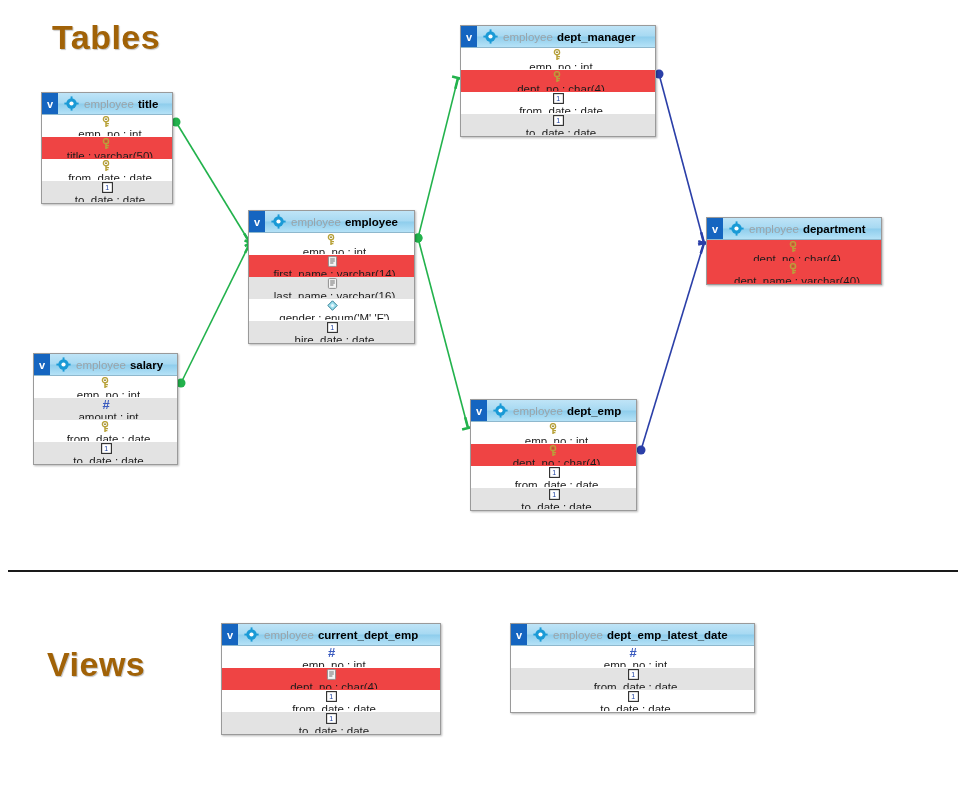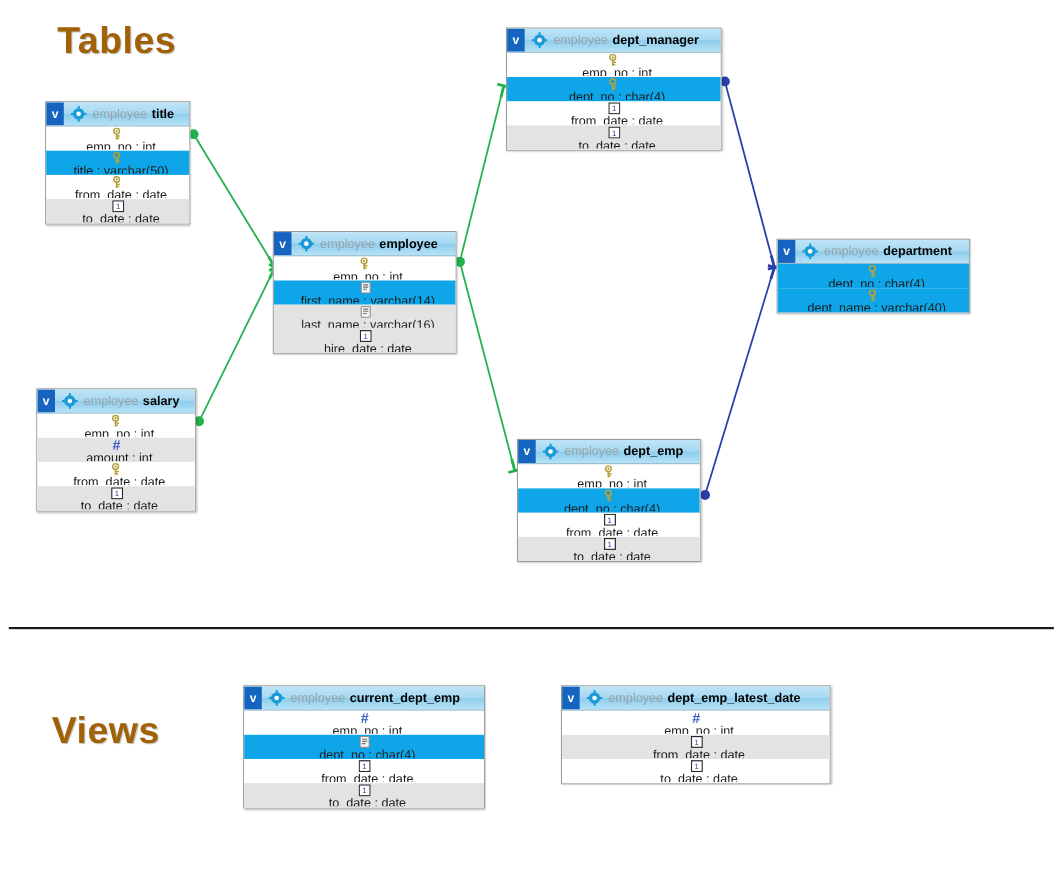--- a/index.html
+++ b/index.html
@@ -82,21 +82,21 @@
     height:22px;
     padding-left:6px;
     font-size:11.5px;
     color:#1b1b1b;
     white-space:nowrap;
     border-bottom:1px solid transparent;
     box-sizing:border-box;
     flex-direction:column;
   }
   .row.alt{background:#e3e3e3;}
-  .row.pk-hl{background:#0ea5e9;}
+  .row.pk-hl{background:#ef4444;}
   .row-ico{
     flex:0 0 auto;width:13px;height:13px;margin-right:5px;
     display:flex;align-items:center;justify-content:center;
   }
   .row-ico svg{display:block;}
   .row-txt{flex:1 1 auto;overflow:hidden;text-overflow:ellipsis;}
   .hash{
     color:#3b5bbf;font-weight:bold;font-size:13px;
     font-family:"Liberation Sans", sans-serif;line-height:1;
   }
@@ -296,20 +296,29 @@
         </div>
         <div class="row alt">
           <span class="row-ico">
             <svg width="11" height="11" viewBox="0 0 11 11">
               <rect x="1.4" y="0.6" width="8.2" height="9.8" rx="1" fill="#f4f4f4" stroke="#8e8e8e" stroke-width="1"></rect>
               <path d="M3.2 3 H7.8 M3.2 5 H7.8 M3.2 7 H6.4" stroke="#6e6e6e" stroke-width="1"></path>
             </svg>
           </span>
           <span class="row-txt">last_name : varchar(16)</span>
         </div>
+        <div class="row">
+          <span class="row-ico">
+            <svg width="11" height="11" viewBox="0 0 11 11">
+              <polygon points="5.5,0.8 10.2,5.5 5.5,10.2 0.8,5.5" fill="#9fe0ef" stroke="#2e7d92" stroke-width="1"></polygon>
+              <circle cx="5.5" cy="5.5" r="1.5" fill="#ffffff" opacity="0.75"></circle>
+            </svg>
+          </span>
+          <span class="row-txt">gender : enum('M','F')</span>
+        </div>
         <div class="row alt">
           <span class="row-ico">
             <svg width="11" height="11" viewBox="0 0 11 11">
               <rect x="0.6" y="0.6" width="9.8" height="9.8" fill="#ffffff" stroke="#2b2b2b" stroke-width="1.1"></rect>
               <text x="5.3" y="8.2" font-size="7" text-anchor="middle" fill="#1b3fa0" font-family="Liberation Sans, sans-serif">1</text>
             </svg>
           </span>
           <span class="row-txt">hire_date : date</span>
         </div>
       </div>

